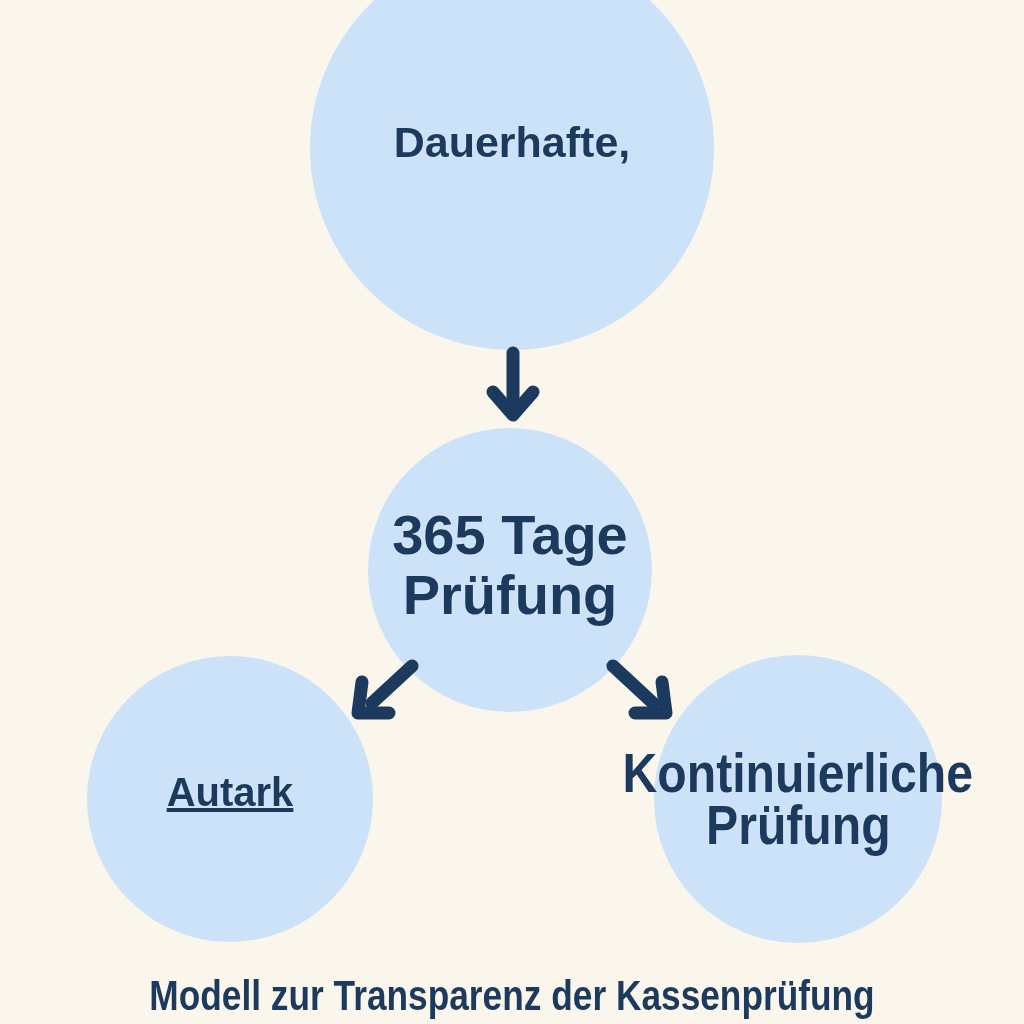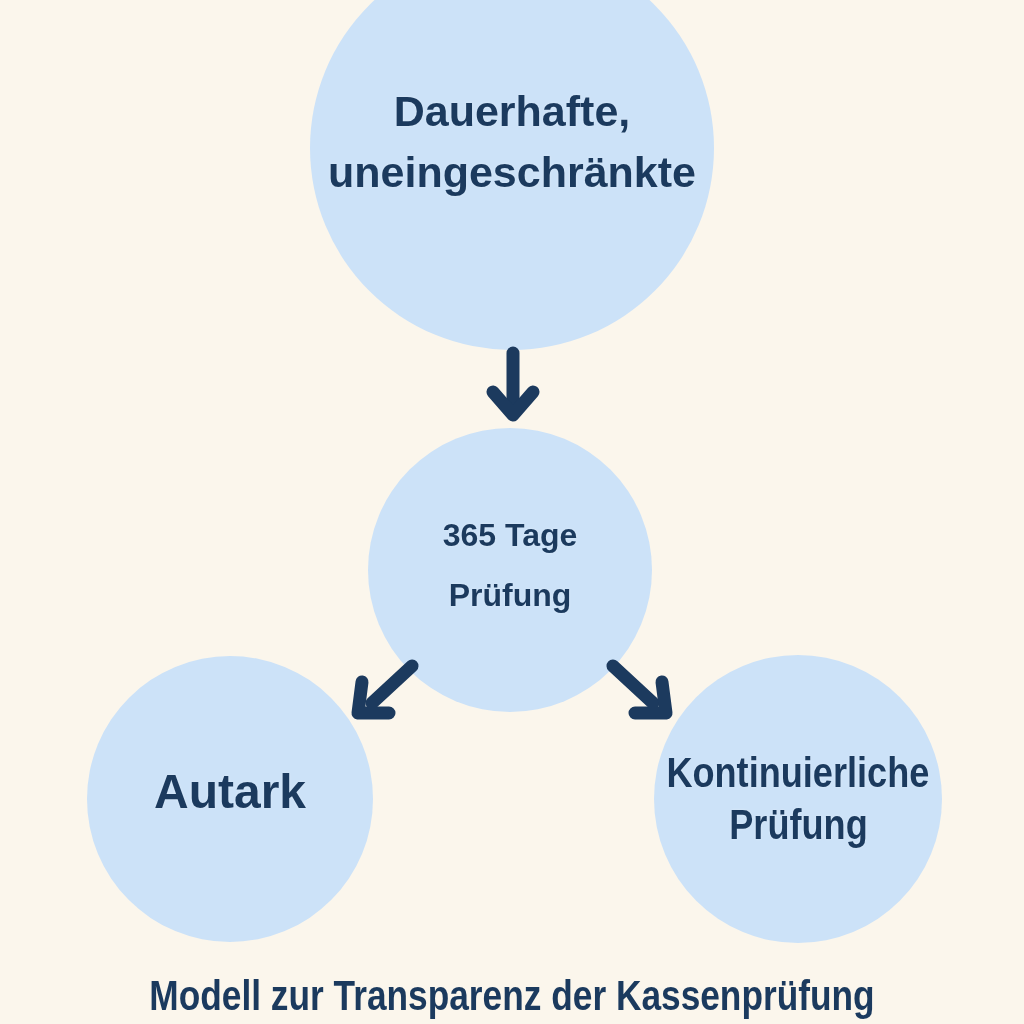--- a/index.html
+++ b/index.html
@@ -24,23 +24,23 @@
     display:flex;flex-direction:column;
     align-items:center;justify-content:center;
     text-align:center;
     color:var(--text);
     font-weight:bold;
     box-sizing:border-box;
     text-shadow:0 0 3px rgba(255,255,255,0.35);
   }
   .line{display:block;white-space:nowrap;}
   #top-circle{left:310px;top:-54px;width:404px;height:404px;font-size:43px;line-height:61px;padding-bottom:12px;}
-  #middle-circle{left:368px;top:428px;width:284px;height:284px;font-size:32px;line-height:60px;padding-bottom:10px;}
-  #left-circle{left:87px;top:656px;width:286px;height:286px;font-size:48px;line-height:52px;padding-bottom:14px;}
-  #right-circle{left:654px;top:655px;width:288px;height:288px;font-size:42px;line-height:52px;}
+  #middle-circle{left:368px;top:428px;width:284px;height:284px;font-size:56px;line-height:60px;padding-bottom:10px;}
+  #left-circle{left:87px;top:656px;width:286px;height:286px;font-size:40px;line-height:52px;padding-bottom:14px;text-decoration:underline;}
+  #right-circle{left:654px;top:655px;width:288px;height:288px;font-size:56px;line-height:52px;}
   #right-circle .line{transform:scaleX(0.86);transform-origin:center;}
   .arrow{position:absolute;}
   .arrow path{stroke:var(--arrow);stroke-width:13;fill:none;stroke-linecap:round;stroke-linejoin:round;}
   #arrow-down{left:480px;top:346px;}
   #arrow-left{left:348px;top:656px;}
   #arrow-right{left:600px;top:656px;}
   .caption{
     position:absolute;left:0;right:0;top:972px;
     text-align:center;
     color:var(--text);
@@ -51,21 +51,20 @@
     white-space:nowrap;
   }
 </style>
 </head>
 <body>
 
 <div class="canvas">
 
   <div class="circle" id="top-circle">
     <span class="line">Dauerhafte,</span>
-    <span class="line">uneingeschränkte</span>
   </div>
 
   <svg class="arrow" id="arrow-down" width="66" height="78" viewBox="0 0 66 78" xmlns="http://www.w3.org/2000/svg">
     <path d="M33 7 L33 58"></path>
     <path d="M13 46 L33 69 L53 46"></path>
   </svg>
 
   <div class="circle" id="middle-circle">
     <span class="line">365 Tage</span>
     <span class="line">Prüfung</span>

